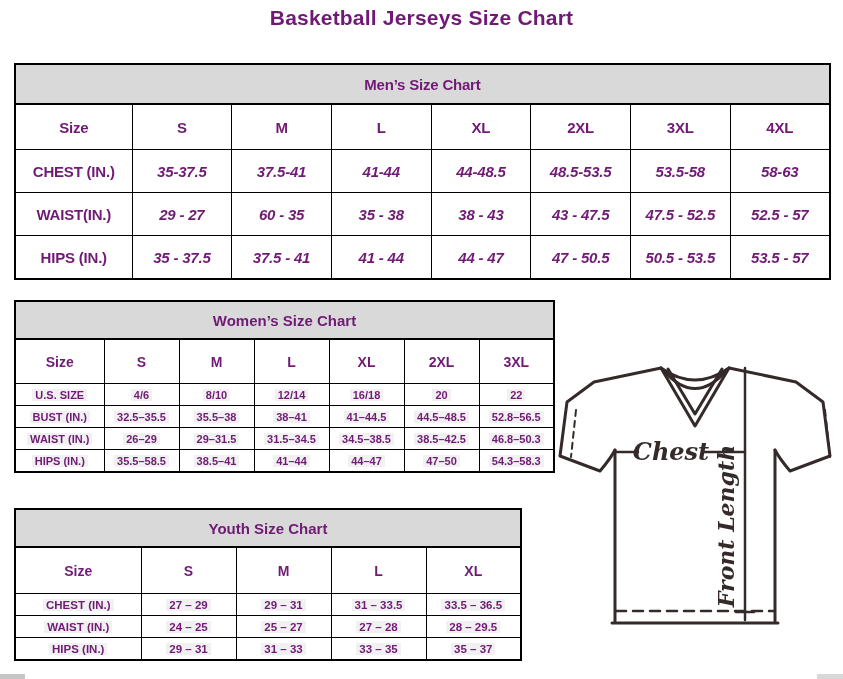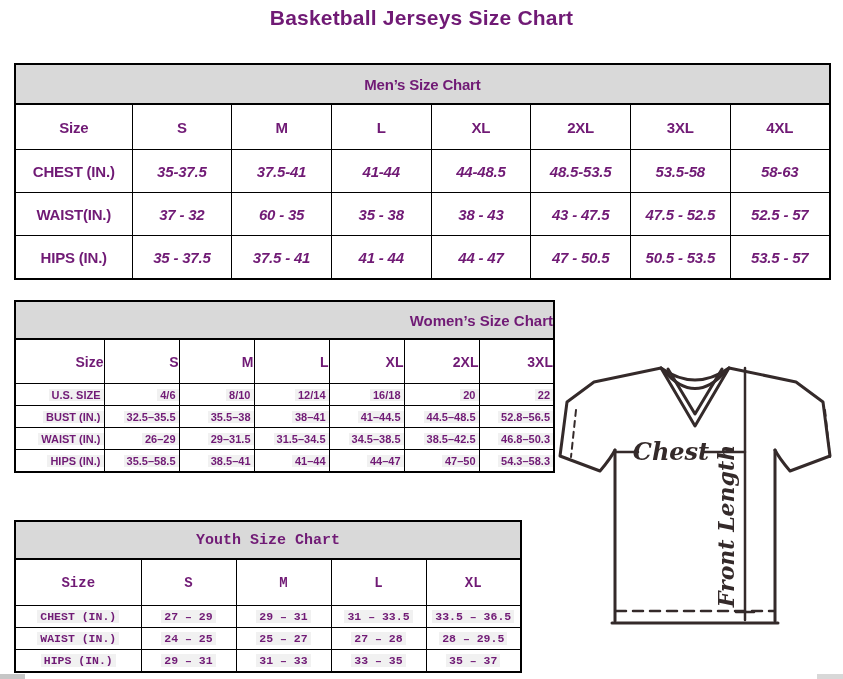--- a/index.html
+++ b/index.html
@@ -13,26 +13,26 @@
   table{border:2px solid #000;}
   .bar td{background:#d9d9d9;font-weight:bold;font-size:15px;border:2px solid #000;margin-left:45px;}
   
   .men{left:14px;top:63px;width:815px;}
   .men td{font-weight:bold;font-size:15px;letter-spacing:-.2px;}
   .men .bar td{height:38px;}
   .men .hdr td{height:44px;font-size:15px;}
   .men .dr td{height:42px;}
   
   .wom{left:14px;top:300px;width:539px;}
-  .wom td{font-weight:bold;text-align:right;}
+  .wom td{font-weight:bold;}
   .wom .bar td{height:36px;}
   .wom .hdr td{height:43px;font-size:14px;}
   .wom .dr td{height:21px;font-size:11px;}
   
-  .you{left:14px;top:520px;width:506px;font-family:Liberation Mono, monospace;}
+  .you{left:14px;top:508px;width:506px;}
   .you td{font-weight:bold;}
   .you .bar td{height:36px;}
   .you .hdr td{height:45px;font-size:14px;}
   .you .dr td{height:21px;font-size:11.5px;}
   .dr .v{background:#f1f1f1;padding:0 3px;}
   .men .dr .v{background:transparent;padding:0;font-style:italic;}
   
   .jersey{position:absolute;left:558px;top:356px;width:285px;height:276px;}
   
   .sb{position:absolute;height:5px;bottom:0;background:#c6c6c6;}
@@ -75,21 +75,21 @@
       <td><span class="v">35-37.5</span></td>
       <td><span class="v">37.5-41</span></td>
       <td><span class="v">41-44</span></td>
       <td><span class="v">44-48.5</span></td>
       <td><span class="v">48.5-53.5</span></td>
       <td><span class="v">53.5-58</span></td>
       <td><span class="v">58-63</span></td>
     </tr>
     <tr class="dr">
       <td>WAIST(IN.)</td>
-      <td><span class="v">37 - 32</span></td>
+      <td><span class="v">29 - 27</span></td>
       <td><span class="v">60 - 35</span></td>
       <td><span class="v">35 - 38</span></td>
       <td><span class="v">38 - 43</span></td>
       <td><span class="v">43 - 47.5</span></td>
       <td><span class="v">47.5 - 52.5</span></td>
       <td><span class="v">52.5 - 57</span></td>
     </tr>
     <tr class="dr">
       <td>HIPS (IN.)</td>
       <td><span class="v">35 - 37.5</span></td>

